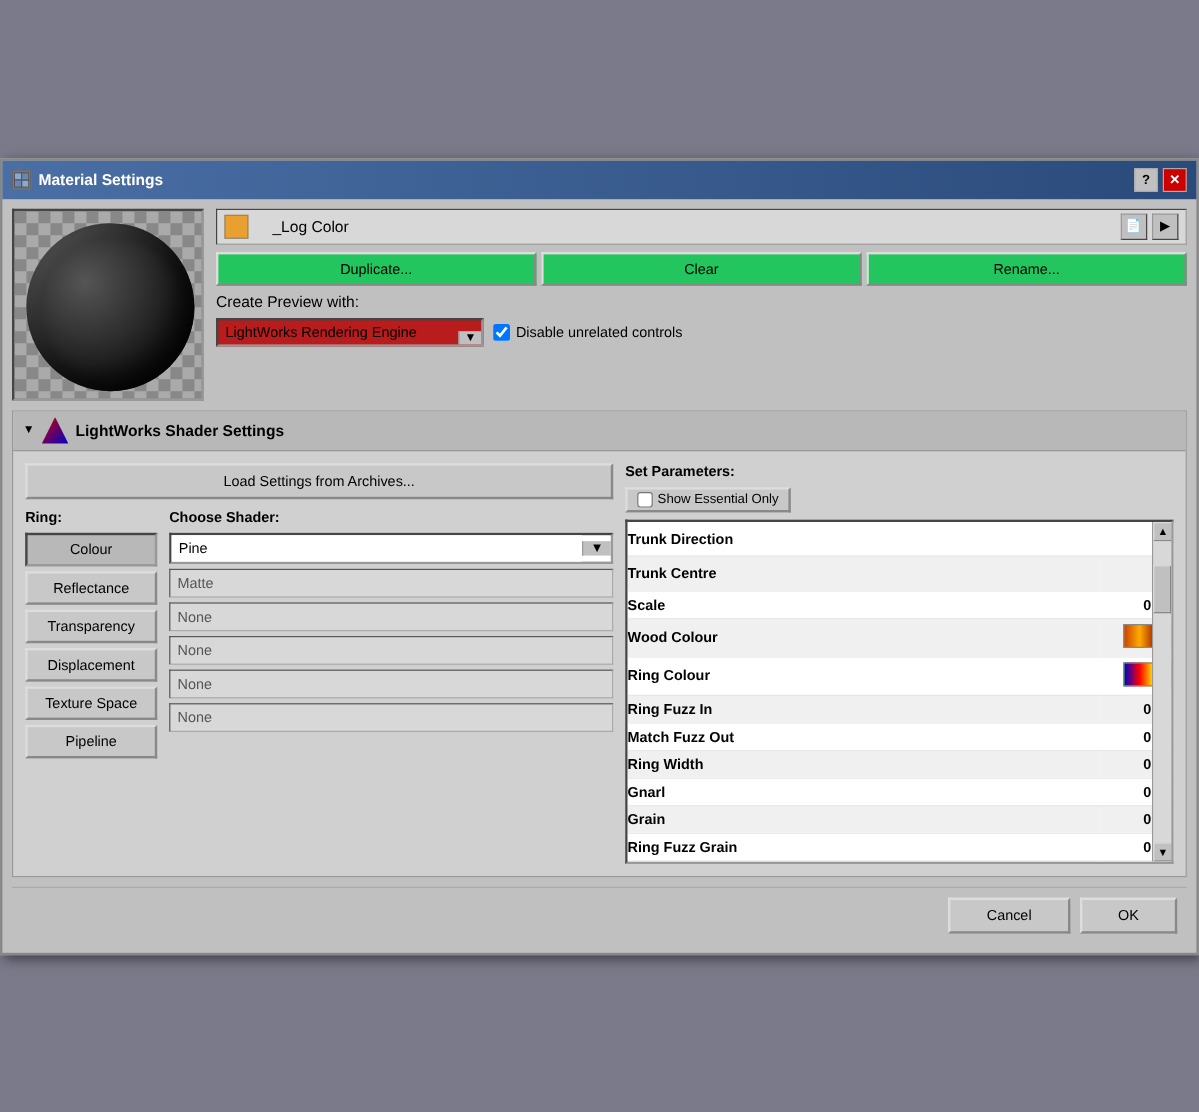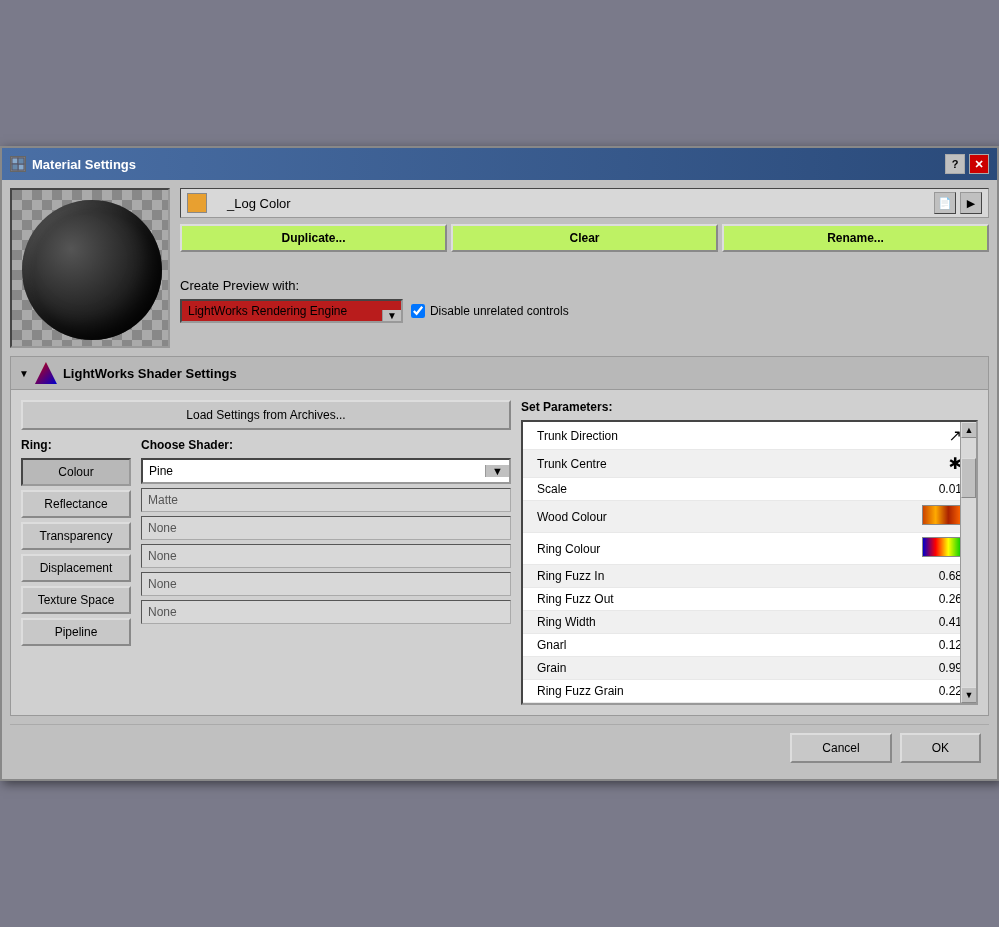--- a/index.html
+++ b/index.html
@@ -137,32 +137,30 @@
       cursor: pointer;
       font-size: 11px;
     }
     .button-row {
       display: flex;
       gap: 4px;
     }
     .btn {
       flex: 1;
       padding: 5px 10px;
-      background: #bef264;
+      background: #22c55e;
       border: 2px outset #ddd;
       cursor: pointer;
       font-size: 12px;
       text-align: center;
-      font-weight: bold;
     }
     .create-preview-row {
       display: flex;
       align-items: flex-start;
       gap: 8px;
-      margin-top: 20px;
     }
     .rendering-row {
       display: flex;
       align-items: center;
       gap: 8px;
     }
     .select-container {
       display: flex;
       align-items: flex-end;
       border: 2px inset #999;
@@ -356,22 +354,23 @@
     .params-list tr {
       border-bottom: 1px solid #e8e8e8;
     }
     .params-list tr:nth-child(even) {
       background: #f0f0f0;
     }
     .params-list tr:nth-child(odd) {
       background: white;
     }
     .params-list td {
-      padding: 4px 14px;
-      font-size: 12px;
+      padding: 4px 0;
+      font-size: 12px;
+      font-weight: bold;
     }
     .params-list td:last-child {
       text-align: right;
       width: 60px;
     }
     .scrollbar {
       position: absolute;
       right: 0;
       top: 0;
       bottom: 0;
@@ -534,20 +533,26 @@
               <div class="shader-static">None</div>
               <div class="shader-static">None</div>
               <div class="shader-static">None</div>
             </div>
           </div>
 
         </div>
 
         <div class="right-panel">
           <div class="set-params-label">Set Parameters:</div>
+          <div class="show-essential-row">
+            <div class="show-essential-btn">
+              <input type="checkbox" style="">
+              <span>Show Essential Only</span>
+            </div>
+          </div>
 
           <div class="params-wrapper">
             <div class="params-table-scroll">
               <table class="params-list">
                 <tbody>
                     <tr>
                   <td>Trunk Direction</td>
                   <td style="text-align:right; font-size:16px;">↗</td>
                 </tr>
                 <tr>
@@ -568,21 +573,21 @@
                   <td>Ring Colour</td>
                   <td style="text-align:right;">
                     <div style="width:40px;height:20px;background:linear-gradient(to right, #0000cc, #ff0000, #ffff00, #00cc00);display:inline-block;border:1px solid #888;"></div>
                   </td>
                 </tr>
                 <tr>
                   <td>Ring Fuzz In</td>
                   <td style="text-align:right;">0.68</td>
                 </tr>
                 <tr>
-                  <td>Ring Fuzz Out</td>
+                  <td>Match Fuzz Out</td>
                   <td style="text-align:right;">0.26</td>
                 </tr>
                 <tr>
                   <td>Ring Width</td>
                   <td style="text-align:right;">0.41</td>
                 </tr>
                 <tr>
                   <td>Gnarl</td>
                   <td style="text-align:right;">0.12</td>
                 </tr>

